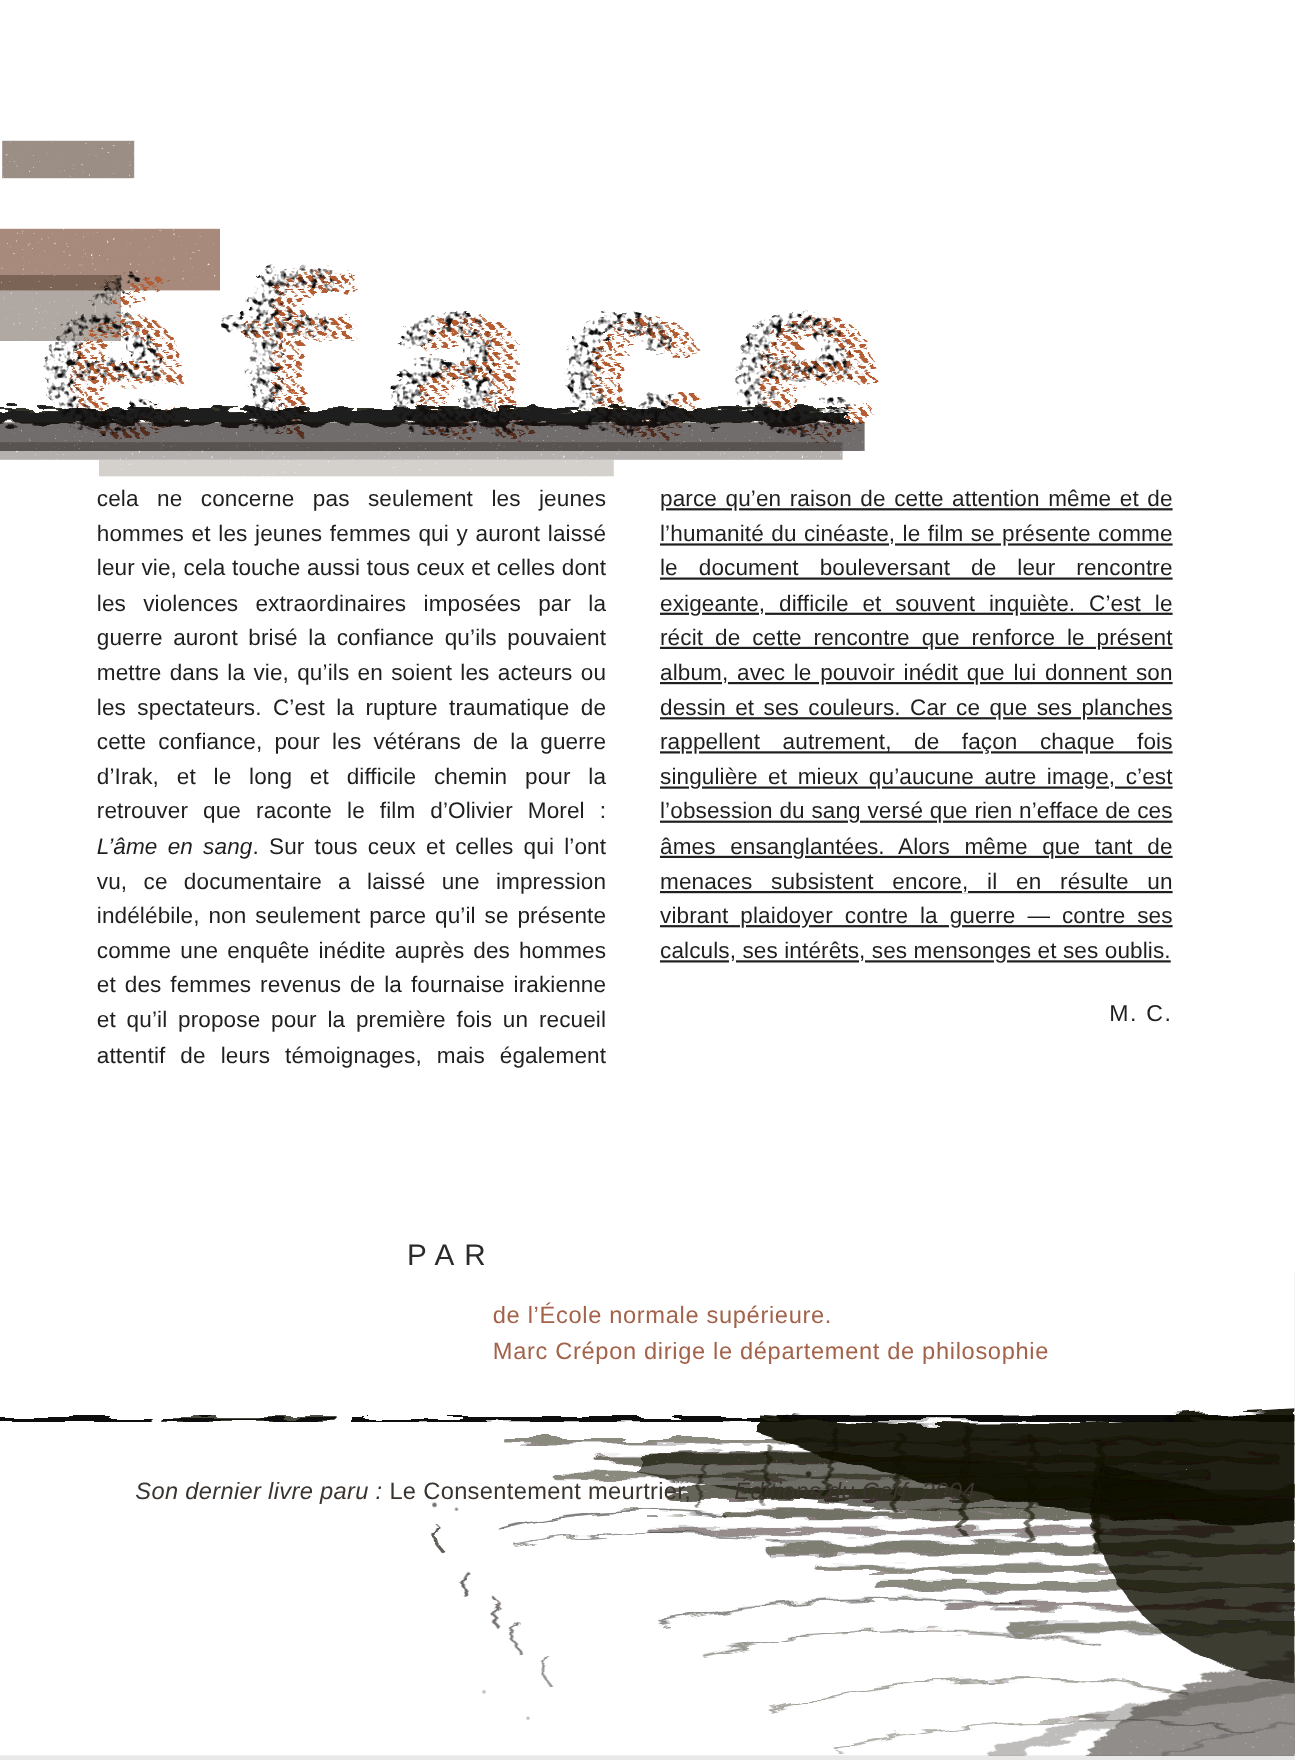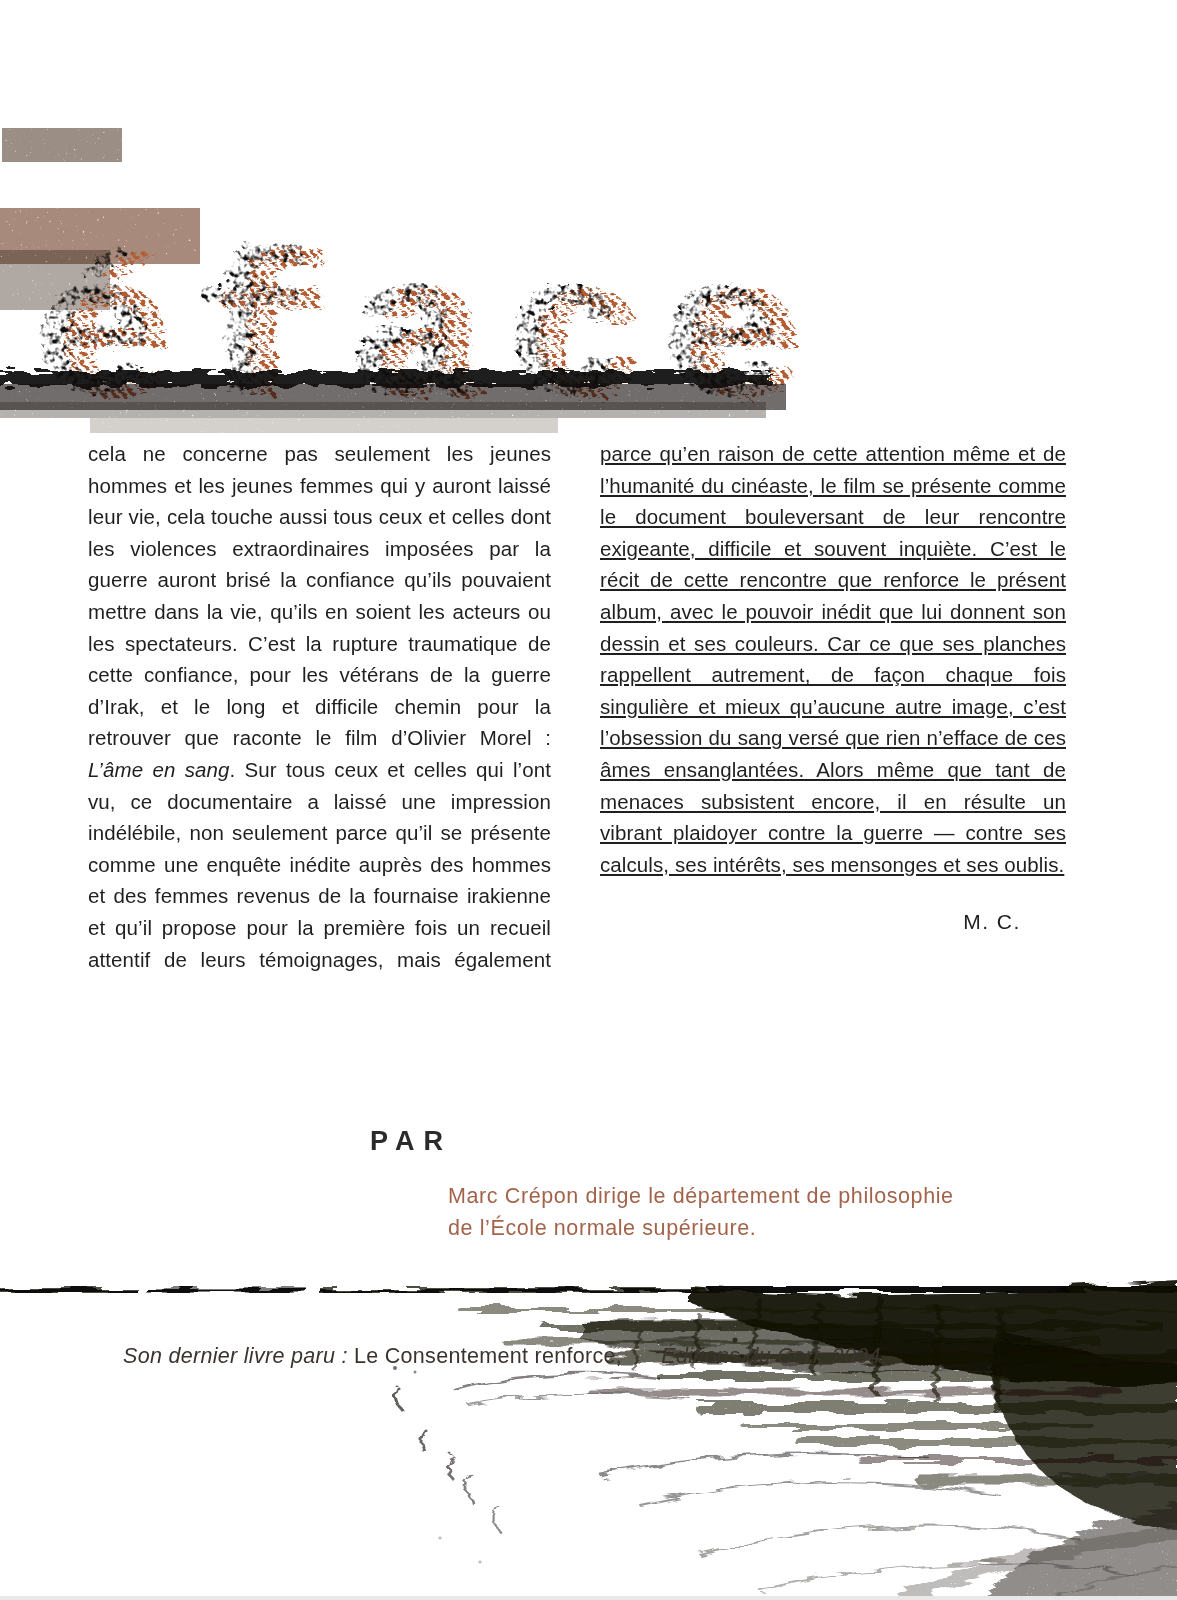--- a/index.html
+++ b/index.html
@@ -33,27 +33,27 @@
   }
   .col em{font-style:italic;}
   .col-left{left:88px;width:463px;text-align-last:justify;}
   .col-right{left:600px;width:466px;}
   .col-right .runs{text-align:justify;text-decoration:underline;}
   .signature{
     margin-top:26px;
     margin-left:318px;
     font-size:21px;
     letter-spacing:1.5px;
-    text-align:center;
+    text-align:right;
   }
 
   .byline{position:absolute;left:370px;top:1126px;}
   .byline-row{display:flex;align-items:baseline;gap:17px;white-space:nowrap;}
   .par-label{
-    font-size:27px;letter-spacing:9px;color:#2b2b2b;font-weight:700;
+    font-size:27px;letter-spacing:9px;color:#2b2b2b;font-weight:400;
   }
   .author-name{
     font-size:33px;font-weight:700;letter-spacing:2.5px;color:#0e0e0e;
   }
   .bio{
     position:absolute;left:78px;top:54px;
     width:640px;
     font-size:21.5px;line-height:32px;letter-spacing:0.6px;
     color:var(--accent);
     white-space:nowrap;
@@ -125,22 +125,22 @@
       <div class="runs"><span>parce qu’en raison de cette attention même et de l’humanité du cinéaste, le film se présente comme le document bouleversant de leur rencontre exigeante, difficile et souvent inquiète. C’est le récit de cette rencontre que renforce le présent album, avec le pouvoir inédit que lui donnent son dessin et ses couleurs. Car ce que ses planches rappellent autrement, de façon chaque fois singulière et mieux qu’aucune autre image, c’est l’obsession du sang versé que rien n’efface de ces âmes ensanglantées. Alors même que tant de menaces subsistent encore, il en résulte un vibrant plaidoyer contre la guerre — contre ses calculs, ses intérêts, ses mensonges et ses oublis.</span></div>
       <div class="signature">M. C.</div>
     </div>
   </div>
 
   <div class="byline">
     <div class="byline-row">
       <span class="par-label">PAR</span>
     </div>
     <div class="bio">
+      <div>de l’École normale supérieure.</div>
       <div>Marc Crépon dirige le département de philosophie</div>
-      <div>de l’École normale supérieure.</div>
     </div>
   </div>
 
   <svg class="art bottom-art" width="1177" height="330" viewBox="0 0 1177 330">
     <defs>
       <filter id="charcoal-dense" x="-15%" y="-40%" width="130%" height="180%">
         <feTurbulence type="fractalNoise" baseFrequency="0.02 0.12" numOctaves="2" seed="5" result="d"></feTurbulence>
         <feDisplacementMap in="SourceGraphic" in2="d" scale="15" result="disp"></feDisplacementMap>
         <feTurbulence type="fractalNoise" baseFrequency="0.5" numOctaves="3" seed="9" result="n"></feTurbulence>
         <feColorMatrix in="n" type="matrix" values="0 0 0 0 0  0 0 0 0 0  0 0 0 0 0  1.8 1.8 1.8 0 -0.35" result="m"></feColorMatrix>
@@ -216,15 +216,15 @@
       <circle cx="735" cy="70" r="2.5" opacity="0.7"></circle>
       <circle cx="742" cy="86" r="2" opacity="0.5"></circle>
       <circle cx="720" cy="58" r="1.5" opacity="0.5"></circle>
       <circle cx="395" cy="98" r="2" opacity="0.6"></circle>
       <circle cx="415" cy="102" r="1.5" opacity="0.5"></circle>
       <circle cx="440" cy="268" r="1.5" opacity="0.3"></circle>
       <circle cx="480" cy="292" r="1.5" opacity="0.3"></circle>
     </g>
   </svg>
 
-  <div class="footer-line"><em>Son dernier livre paru : </em><span>Le Consentement renforce, </span><em>Éditions du Cerf, 2004.</em></div>
+  <div class="footer-line"><em>Son dernier livre paru : </em><span>Le Consentement meurtrier, </span><em>Éditions du Cerf, 2004.</em></div>
 
 </div>
 
 </body></html>

